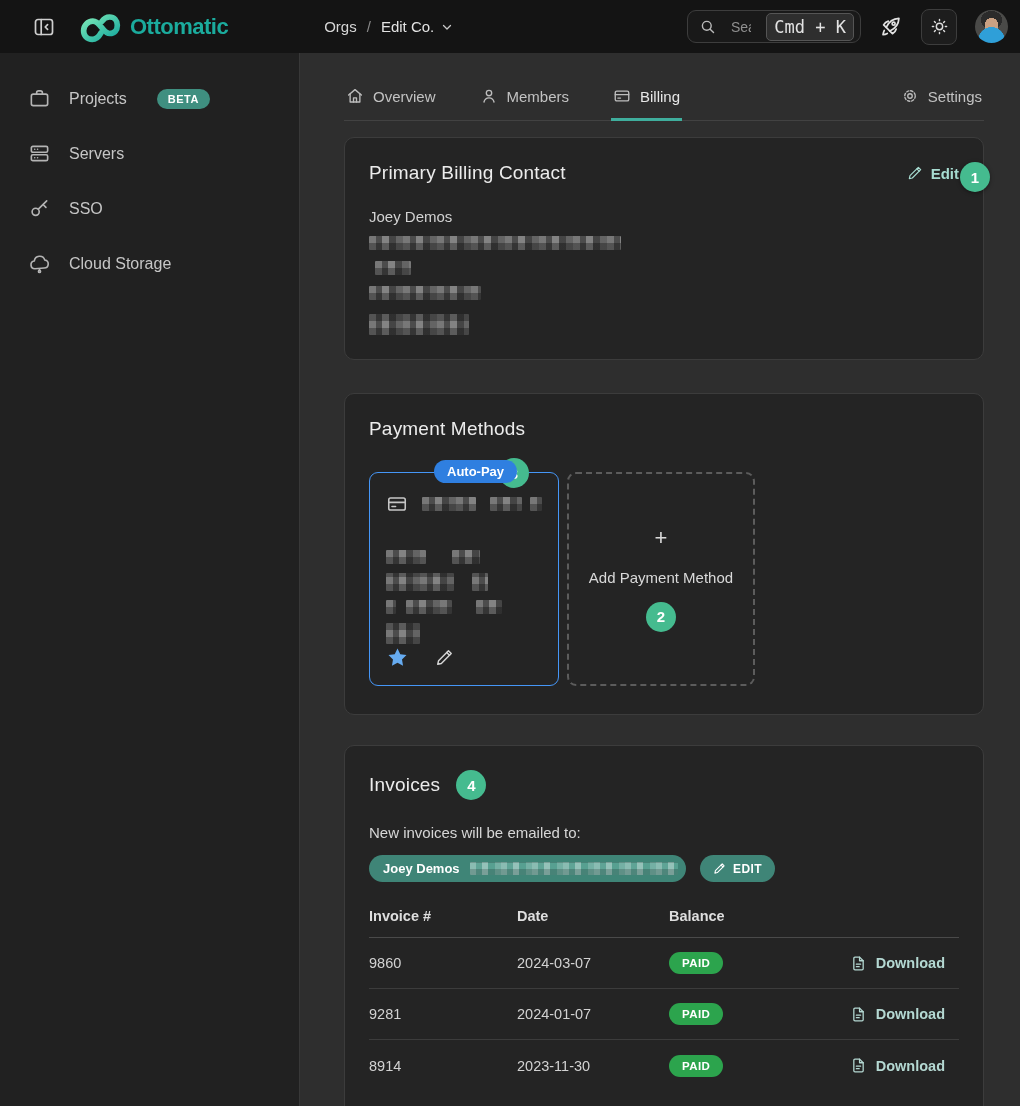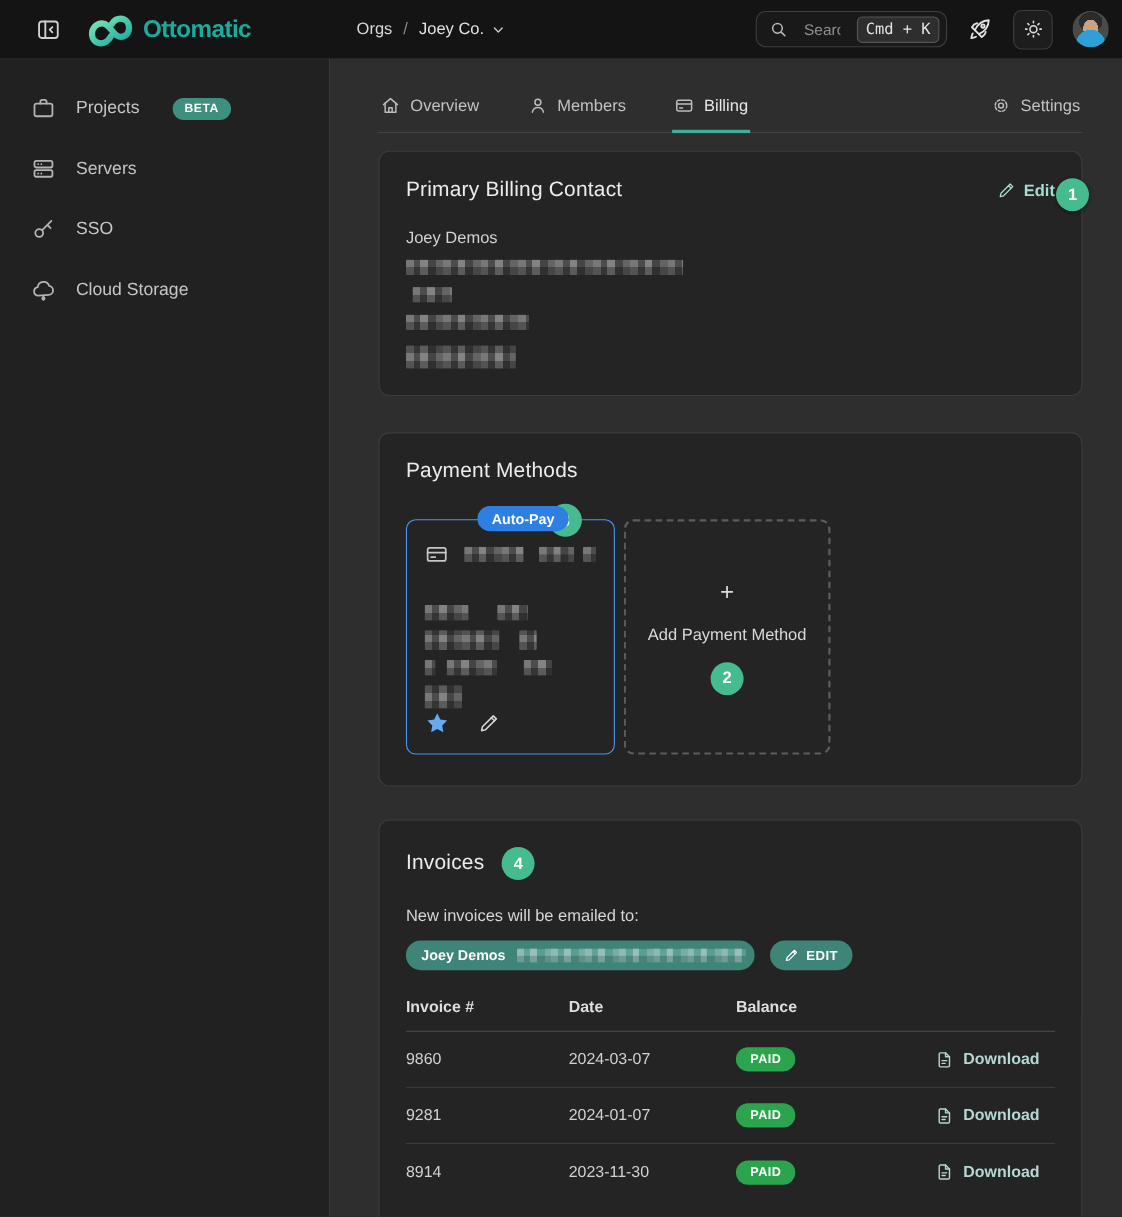--- a/index.html
+++ b/index.html
@@ -13,21 +13,21 @@
   .logo { display:flex; align-items:center; gap:6px; margin-left:16px; cursor:pointer; }
   .logo-text { font-size:22px; font-weight:700; letter-spacing:-0.5px; color:#1bab9d; }
   .breadcrumb { display:flex; align-items:center; gap:10px; margin-left:96px; font-size:15px; color:#d6d6d6; }
   .breadcrumb .sep { color:#8a8a8a; }
   .crumb-current { display:flex; align-items:center; gap:6px; cursor:pointer; color:#e3e3e3; }
   .topbar-right { margin-left:auto; display:flex; align-items:center; gap:18px; }
   .searchbox { display:flex; align-items:center; gap:15px; width:174px; height:33px; padding:0 6px 0 11px;
     border:1px solid #3d3d3d; border-radius:9px; background:#191919; color:#8f8f8f; }
   .searchbox input { flex:1; min-width:0; background:transparent; border:none; outline:none; color:#dddddd; font-size:14px; }
   .searchbox input::placeholder { color:#8f8f8f; }
-  .kbd { font-family:"DejaVu Sans Mono", monospace; font-size:14px; color:#e3e3e3; background:#2e2e2e;
+  .kbd { font-family:"DejaVu Sans Mono", monospace; font-size:17px; color:#e3e3e3; background:#2e2e2e;
     border:1px solid #555; border-radius:5px; padding:3px 7px; white-space:nowrap; }
   .theme-btn { width:36px; height:36px; border:1px solid #3d3d3d; border-radius:8px; background:#1d1d1d; }
   .avatar { width:33px; height:33px; border-radius:50%; cursor:pointer; overflow:hidden;
     background:
       radial-gradient(circle at 50% 92%, #2f9fd8 0 38%, transparent 39%),
       radial-gradient(ellipse 34% 40% at 50% 48%, #caa183 0 60%, transparent 61%),
       radial-gradient(ellipse 46% 38% at 50% 30%, #2b2b2b 0 70%, transparent 71%),
       radial-gradient(circle at 50% 50%, #4a4a48 0 100%);
   }
 
@@ -146,21 +146,21 @@
         <path d="M20.5 24.5c-2.3 4.2-4.9 6.3-8.3 6.3C7 30.8 4 27 4 22.6 4 17.4 8 13.5 12.8 13.5c7.2 0 9.3 11.7 16 11.7 4.8 0 7.2-3.4 7.2-7.8 0-4.5-3-7.9-7.4-7.9-3 0-5.4 1.5-7.3 4.3" stroke="url(#lg)" stroke-width="5.4" fill="none" stroke-linecap="round"></path>
       </svg>
     </span>
     <span class="logo-text">Ottomatic</span>
   </div>
 
   <nav class="breadcrumb">
     <span>Orgs</span>
     <span class="sep">/</span>
     <span class="crumb-current">
-      <span>Joey Co.</span>
+      <span>Edit Co.</span>
       <span>
         <svg width="14" height="14" viewBox="0 0 24 24" fill="none" stroke="#c9c9c9" stroke-width="2.2" stroke-linecap="round" stroke-linejoin="round">
             <path d="M6 9.5l6 6 6-6"></path>
           </svg>
       </span>
     </span>
   </nav>
 
   <div class="topbar-right">
     <div class="searchbox">

